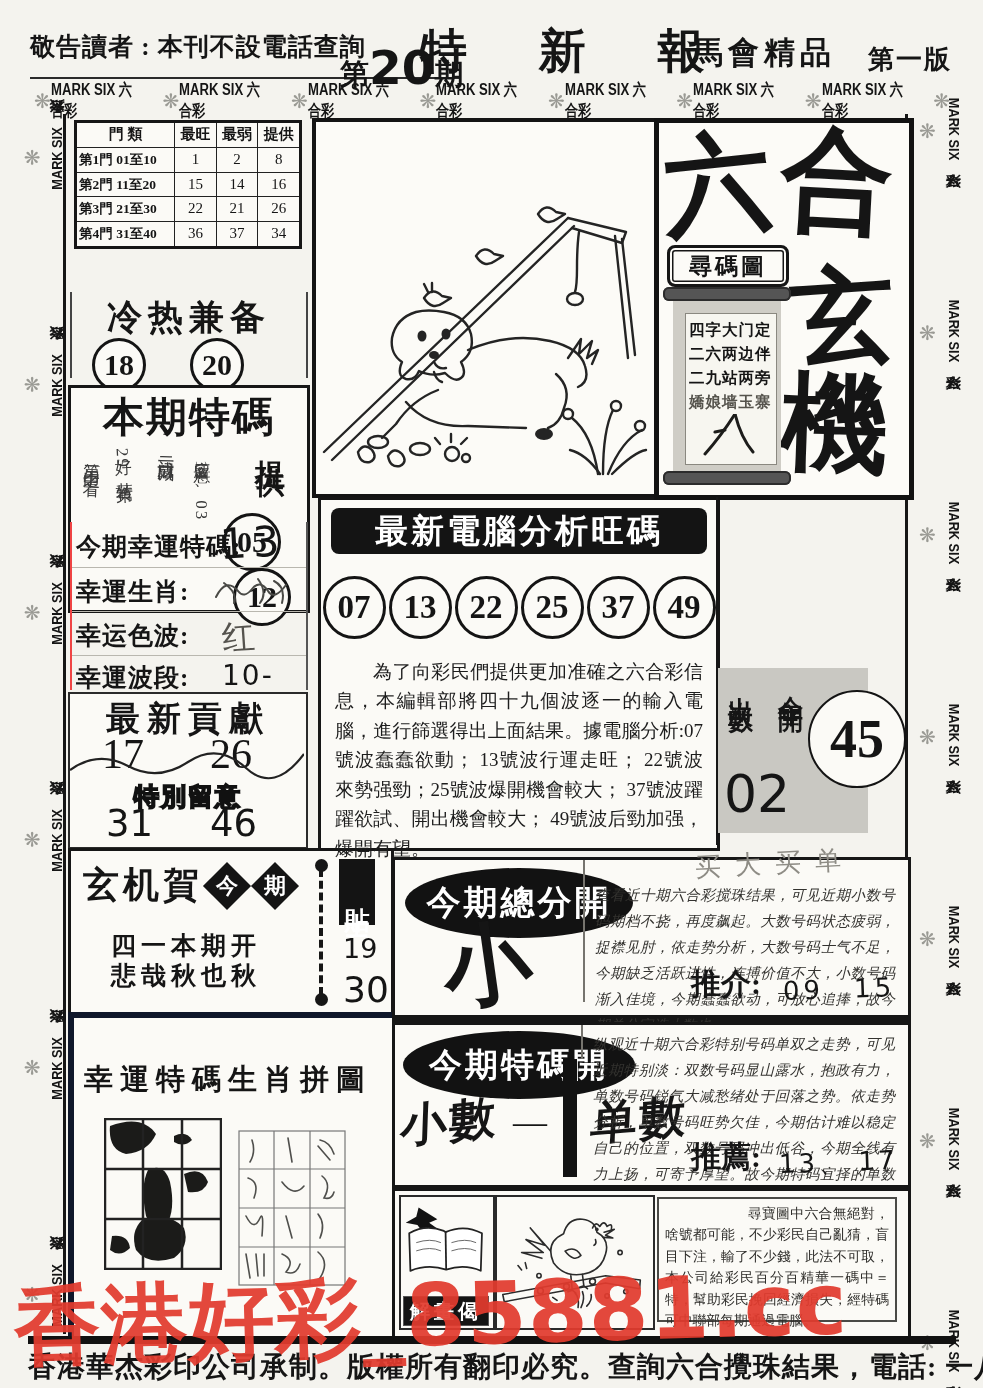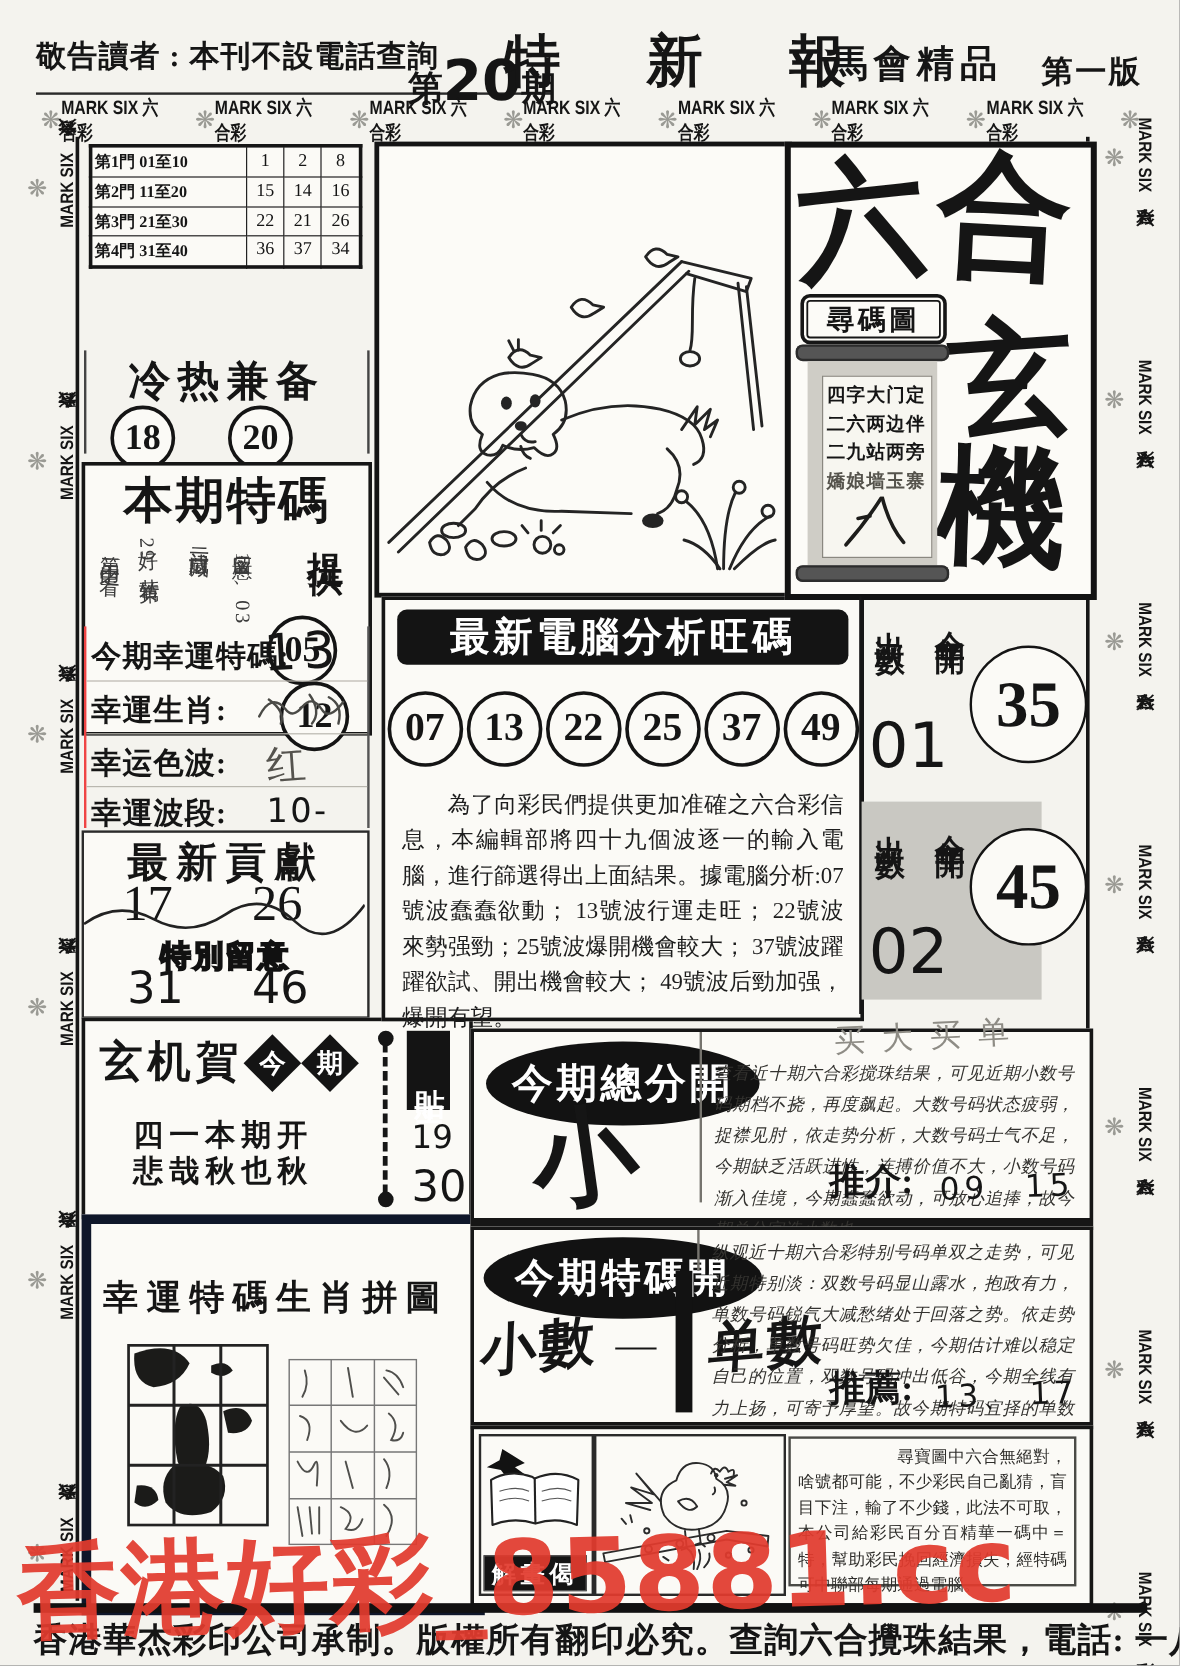--- a/index.html
+++ b/index.html
@@ -137,20 +137,26 @@
         <span class="sun">❋</span>
       </div>
   </div>
 
   <div class="abs rule" style="left:63px;top:114px;width:3px;height:1220px;"></div>
   <div class="abs rule" style="left:905px;top:114px;width:3px;height:1220px;"></div>
 
   <div class="abs" style="left:74px;top:120px;">
     <table class="door" style="border:3px solid #161616;">
       <tbody>
+          <tr>
+        <th>門  類</th>
+        <th>最旺</th>
+        <th>最弱</th>
+        <th>提供</th>
+      </tr>
       <tr>
             <td class="door-label">第1門 01至10</td>
             <td>1</td>
             <td>2</td>
             <td>8</td>
           </tr>
       <tr>
             <td class="door-label">第2門 11至20</td>
             <td>15</td>
             <td>14</td>
@@ -238,21 +244,21 @@
     <div class="abs b" style="left:40px;top:78px;font-size:25px;letter-spacing:5px;">四一本期开</div>
     <div class="abs b" style="left:40px;top:108px;font-size:25px;letter-spacing:5px;">悲哉秋也秋</div>
     <div class="abs dot" style="left:244px;top:8px;"></div>
     <div class="abs dash-line" style="left:248px;top:18px;height:126px;"></div>
     <div class="abs dot" style="left:244px;top:142px;"></div>
     <div class="abs blackbox" style="left:268px;top:8px;width:36px;height:66px;writing-mode:vertical-rl;font-size:25px;font-weight:700;letter-spacing:4px;">貼士</div>
     <span class="abs hand" style="left:272px;top:82px;font-size:27px;">19</span>
     <span class="abs hand" style="left:272px;top:118px;font-size:36px;">30</span>
   </div>
 
-  <div class="abs" style="left:68px;top:1012px;width:320px;height:318px;border:8px solid #0f172a;background:#fbfaf6;">
+  <div class="abs" style="left:68px;top:1012px;width:320px;height:318px;border:6px solid #0f172a;background:#fbfaf6;">
     <div class="xb" style="font-size:29px;letter-spacing:7px;margin:42px 0 0 10px;">幸運特碼生肖拼圖</div>
     <svg class="abs" style="left:30px;top:100px;" width="118" height="152" viewBox="0 0 118 152">
       <g fill="#1b1b19">
         <path d="M6 8 q32 -12 46 8 q-8 18 -30 20 q-18 -4 -16 -28 z"></path>
         <path d="M44 52 q16 -8 22 12 q6 28 -4 44 q-14 6 -20 -10 q-6 -30 2 -46 z"></path>
         <path d="M80 56 q18 -8 24 8 q-4 12 -20 10 z"></path>
         <path d="M38 102 q28 -8 42 8 q6 18 -10 30 q-26 8 -38 -8 q-6 -18 6 -30 z"></path>
         <path d="M8 118 q16 -2 18 12 q-10 10 -20 2 z"></path>
         <path d="M70 18 q12 -6 18 4 q-8 8 -18 2 z"></path>
       </g>
@@ -366,26 +372,20 @@
               <path d="M44 0 Q50 24 62 38"></path>
               <path d="M34 16 l-10 2"></path>
           </g>
         </svg>
       </div>
       <div class="scroll-roller" style="position:absolute;left:0;top:184px;width:128px;height:14px;"></div>
     </div>
   </div>
 
   <div class="abs rule" style="left:716px;top:497px;width:2px;height:348px;"></div>
-  <div class="abs" style="left:722px;top:500px;width:182px;height:162px;">
-    <div class="abs b" style="left:2px;top:6px;writing-mode:vertical-rl;font-size:25px;letter-spacing:6px;">出次數</div>
-    <div class="abs b" style="left:52px;top:6px;writing-mode:vertical-rl;font-size:25px;letter-spacing:6px;">今年開</div>
-    <div class="abs hand" style="left:2px;top:92px;font-size:52px;">01</div>
-    <div class="num-circle abs" style="left:86px;top:38px;width:94px;height:94px;font-size:54px;border-width:2.5px;">35</div>
-  </div>
   <div class="abs" style="left:718px;top:668px;width:150px;height:165px;background:#c9c8c2;"></div>
   <div class="abs" style="left:722px;top:672px;width:182px;height:162px;">
     <div class="abs b" style="left:2px;top:4px;writing-mode:vertical-rl;font-size:25px;letter-spacing:6px;">出次數</div>
     <div class="abs b" style="left:52px;top:4px;writing-mode:vertical-rl;font-size:25px;letter-spacing:6px;">今年開</div>
     <div class="abs hand" style="left:2px;top:92px;font-size:52px;">02</div>
     <div class="num-circle abs" style="left:86px;top:18px;width:94px;height:94px;font-size:54px;border-width:2.5px;">45</div>
   </div>
 
   <div class="abs" style="left:392px;top:857px;width:513px;height:155px;border:3px solid #161616;border-bottom:10px solid #161616;background:#fbfaf6;">
     <div class="oval abs" style="left:10px;top:8px;width:228px;height:70px;font-size:34px;">今期總分開</div>

